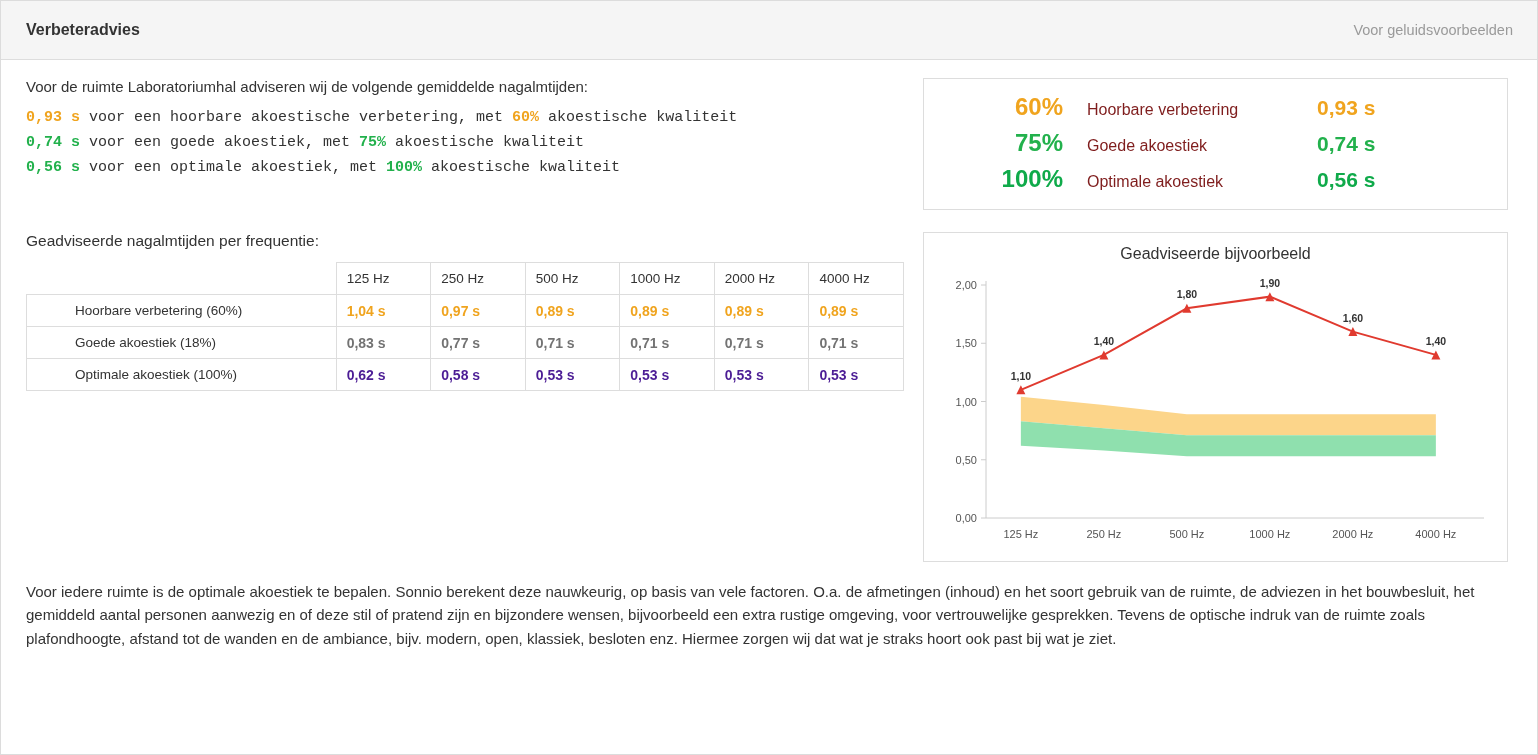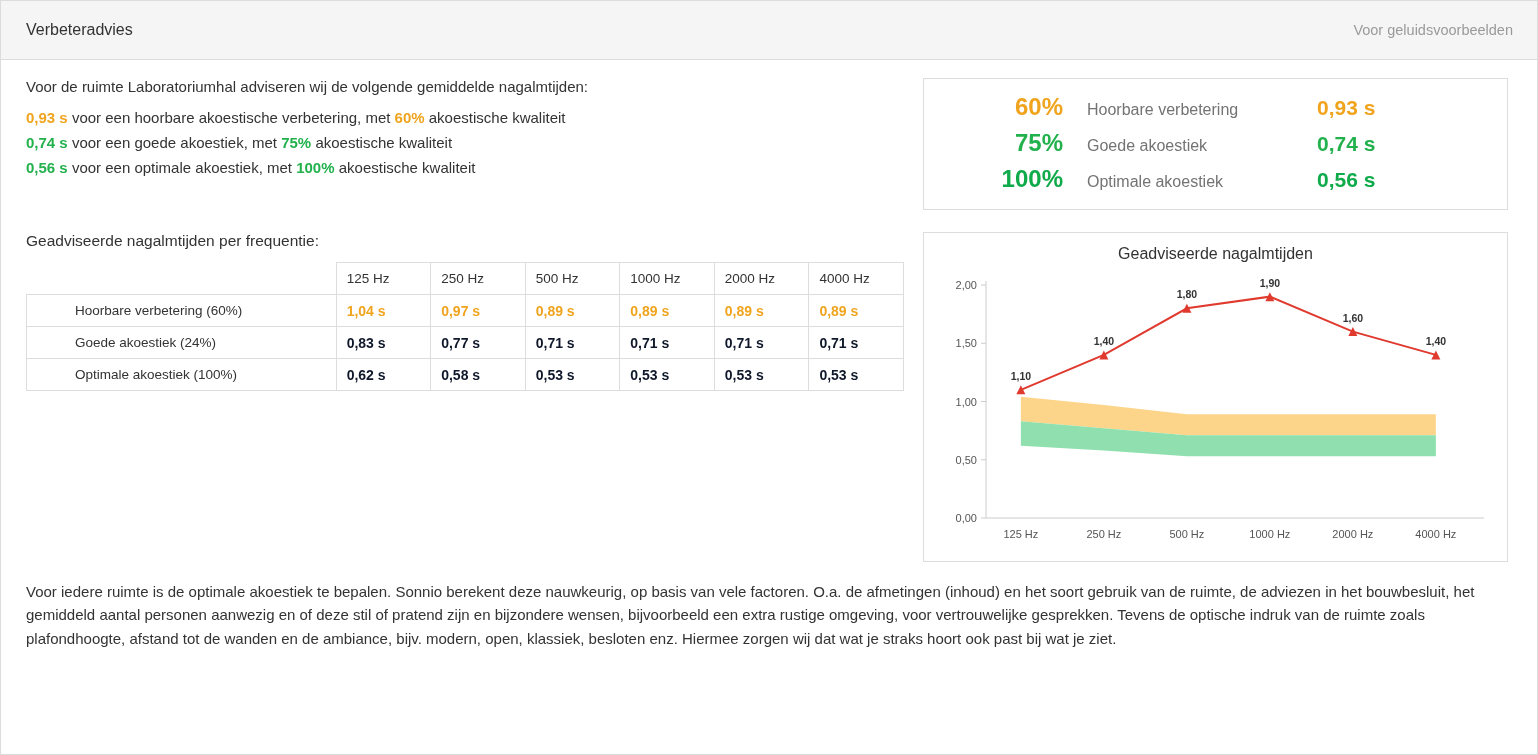--- a/index.html
+++ b/index.html
@@ -29,21 +29,21 @@
     background: #f5f5f5;
     border-bottom: 1px solid #dddddd;
     display: flex;
     align-items: center;
     justify-content: space-between;
     padding: 0 24px 0 25px;
     box-sizing: border-box;
   }
   .header-title {
     font-size: 16px;
-    font-weight: normal;
+    font-weight: bold;
     color: #333333;
   }
   .header-link {
     font-size: 14.5px;
     color: #9a9a9a;
     cursor: pointer;
   }
 
   
   .top-row {
@@ -58,20 +58,21 @@
   }
   .advice-intro {
     font-size: 15px;
     color: #333333;
     margin-bottom: 14px;
   }
   .advice-line {
     font-size: 15px;
     color: #333333;
     margin-bottom: 8px;
+    font-family: Liberation Mono, monospace;
   }
   .val-orange { color: #f0a41e; font-weight: bold; }
   .val-green  { color: #22b14c; font-weight: bold; }
 
   
   .summary-box {
     width: 585px;
     margin-left: 17px;
     border: 1px solid #dddddd;
     box-sizing: border-box;
@@ -88,21 +89,21 @@
     width: 145px;
     text-align: right;
     font-size: 24px;
     font-weight: bold;
     padding-right: 24px;
     box-sizing: border-box;
   }
   .summary-label {
     width: 230px;
     font-size: 16px;
-    color: #737373;
+    color: #7f1d1d;
     text-align: left;
   }
   .summary-val {
     font-size: 21px;
     font-weight: bold;
   }
   .c-orange { color: #f0a41e; }
   .c-green  { color: #22b14c; }
   .c-green2 { color: #0faa4a; }
 
@@ -136,22 +137,22 @@
   }
   table.freq th.blank { width: 298px; border-top: none; border-left: none; }
   table.freq th.hz { width: 91px; }
   table.freq td.rowlabel { width: 298px; padding-left: 48px; }
   table.freq td.v {
     font-weight: bold;
     font-size: 14px;
     margin-top: 30px;
   }
   .r-orange td.v { color: #f0a41e; }
-  .r-green  td.v { color: #0f172a; }
-  .r-green2 td.v { color: #0f172a; }
+  .r-green  td.v { color: #737373; }
+  .r-green2 td.v { color: #4c1d95; }
 
   
   .chart-box {
     width: 585px;
     margin-left: 17px;
     height: 330px;
     border: 1px solid #dddddd;
     box-sizing: border-box;
     background: #ffffff;
     position: relative;
@@ -238,21 +239,21 @@
           <tr class="r-orange">
             <td class="rowlabel">Hoorbare verbetering (60%)</td>
             <td class="v">1,04 s</td>
             <td class="v">0,97 s</td>
             <td class="v">0,89 s</td>
             <td class="v">0,89 s</td>
             <td class="v">0,89 s</td>
             <td class="v">0,89 s</td>
           </tr>
           <tr class="r-green">
-            <td class="rowlabel">Goede akoestiek (24%)</td>
+            <td class="rowlabel">Goede akoestiek (18%)</td>
             <td class="v">0,83 s</td>
             <td class="v">0,77 s</td>
             <td class="v">0,71 s</td>
             <td class="v">0,71 s</td>
             <td class="v">0,71 s</td>
             <td class="v">0,71 s</td>
           </tr>
           <tr class="r-green2">
             <td class="rowlabel">Optimale akoestiek (100%)</td>
             <td class="v">0,62 s</td>
@@ -260,21 +261,21 @@
             <td class="v">0,53 s</td>
             <td class="v">0,53 s</td>
             <td class="v">0,53 s</td>
             <td class="v">0,53 s</td>
           </tr>
         </tbody>
       </table>
     </div>
 
     <div class="chart-box">
-      <div class="chart-title">Geadviseerde nagalmtijden</div>
+      <div class="chart-title">Geadviseerde bijvoorbeeld</div>
       <svg class="chart-svg" id="chart" width="583" height="300" viewBox="0 0 583 300">
           <line x1="62" y1="18" x2="62" y2="255" stroke="#cccccc" stroke-width="1"></line>
           <line x1="62" y1="255" x2="560" y2="255" stroke="#cccccc" stroke-width="1"></line>
           <line x1="57" y1="255" x2="62" y2="255" stroke="#cccccc" stroke-width="1"></line>
           <text x="53" y="259" text-anchor="end" font-size="11" fill="#555555" font-family="&quot;Liberation Sans&quot;, sans-serif">0,00</text>
           <line x1="57" y1="196.75" x2="62" y2="196.75" stroke="#cccccc" stroke-width="1"></line>
           <text x="53" y="200.75" text-anchor="end" font-size="11" fill="#555555" font-family="&quot;Liberation Sans&quot;, sans-serif">0,50</text>
           <line x1="57" y1="138.5" x2="62" y2="138.5" stroke="#cccccc" stroke-width="1"></line>
           <text x="53" y="142.5" text-anchor="end" font-size="11" fill="#555555" font-family="&quot;Liberation Sans&quot;, sans-serif">1,00</text>
           <line x1="57" y1="80.25" x2="62" y2="80.25" stroke="#cccccc" stroke-width="1"></line>

